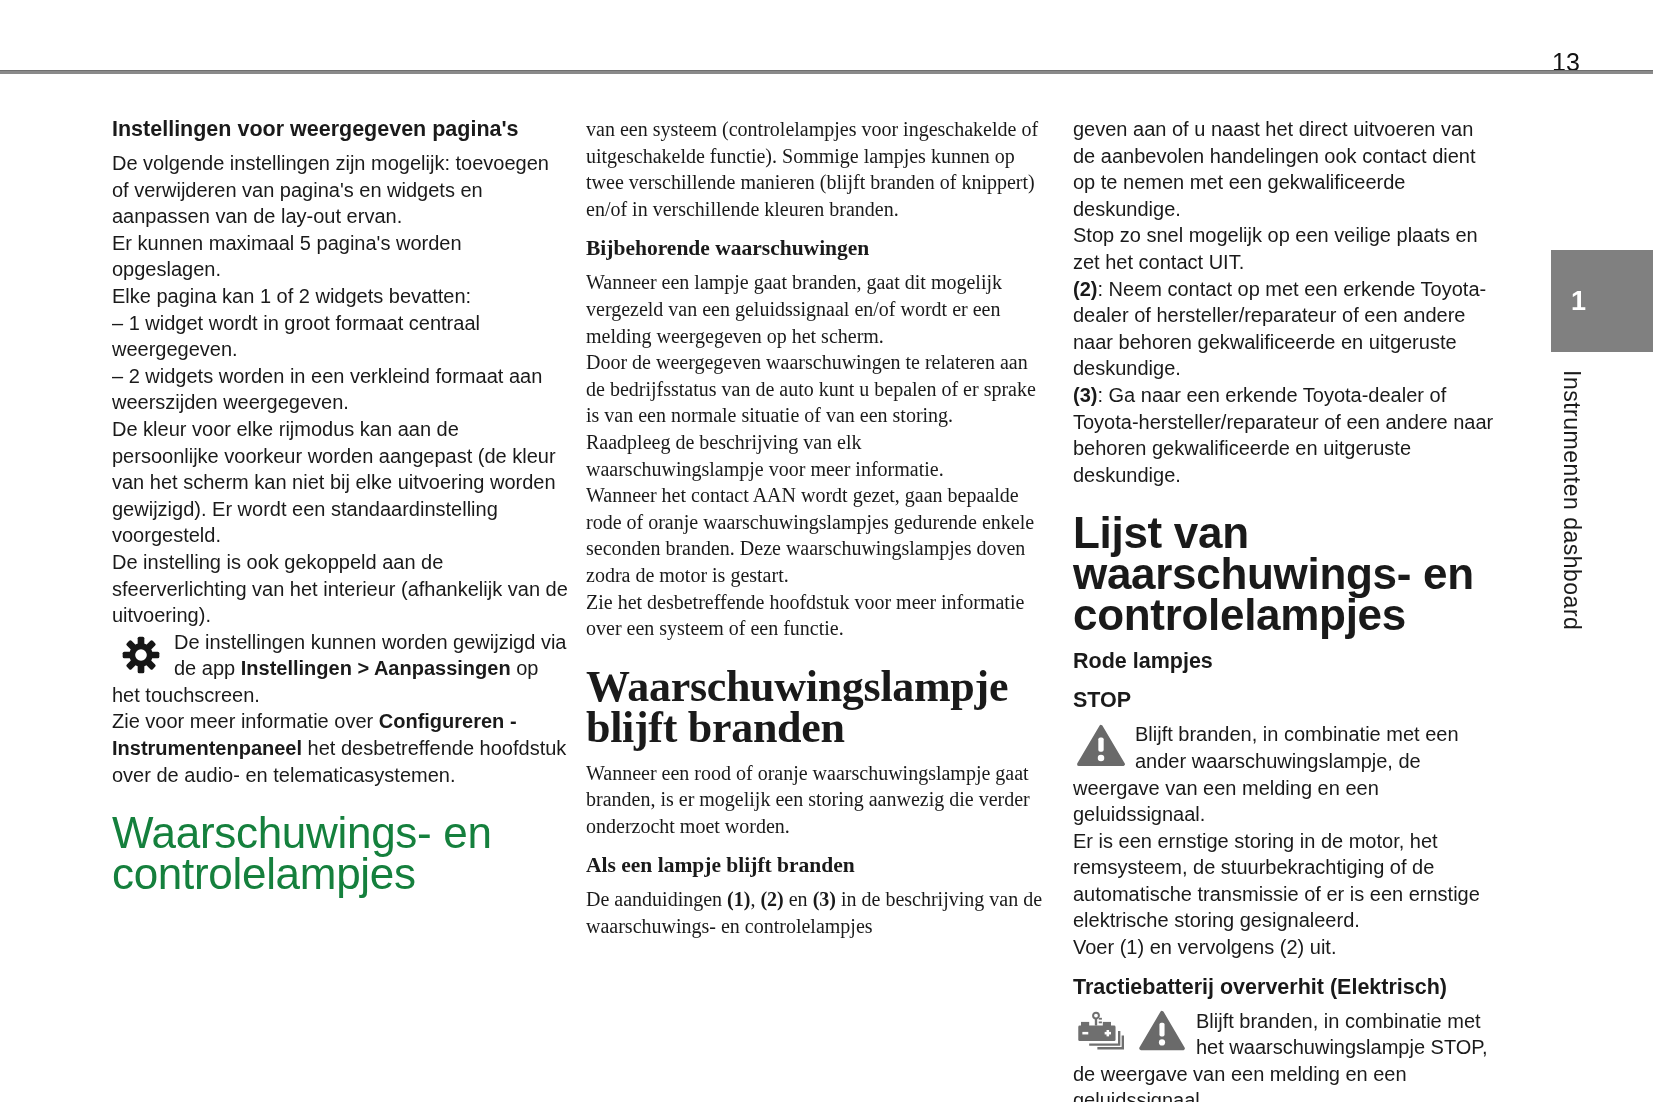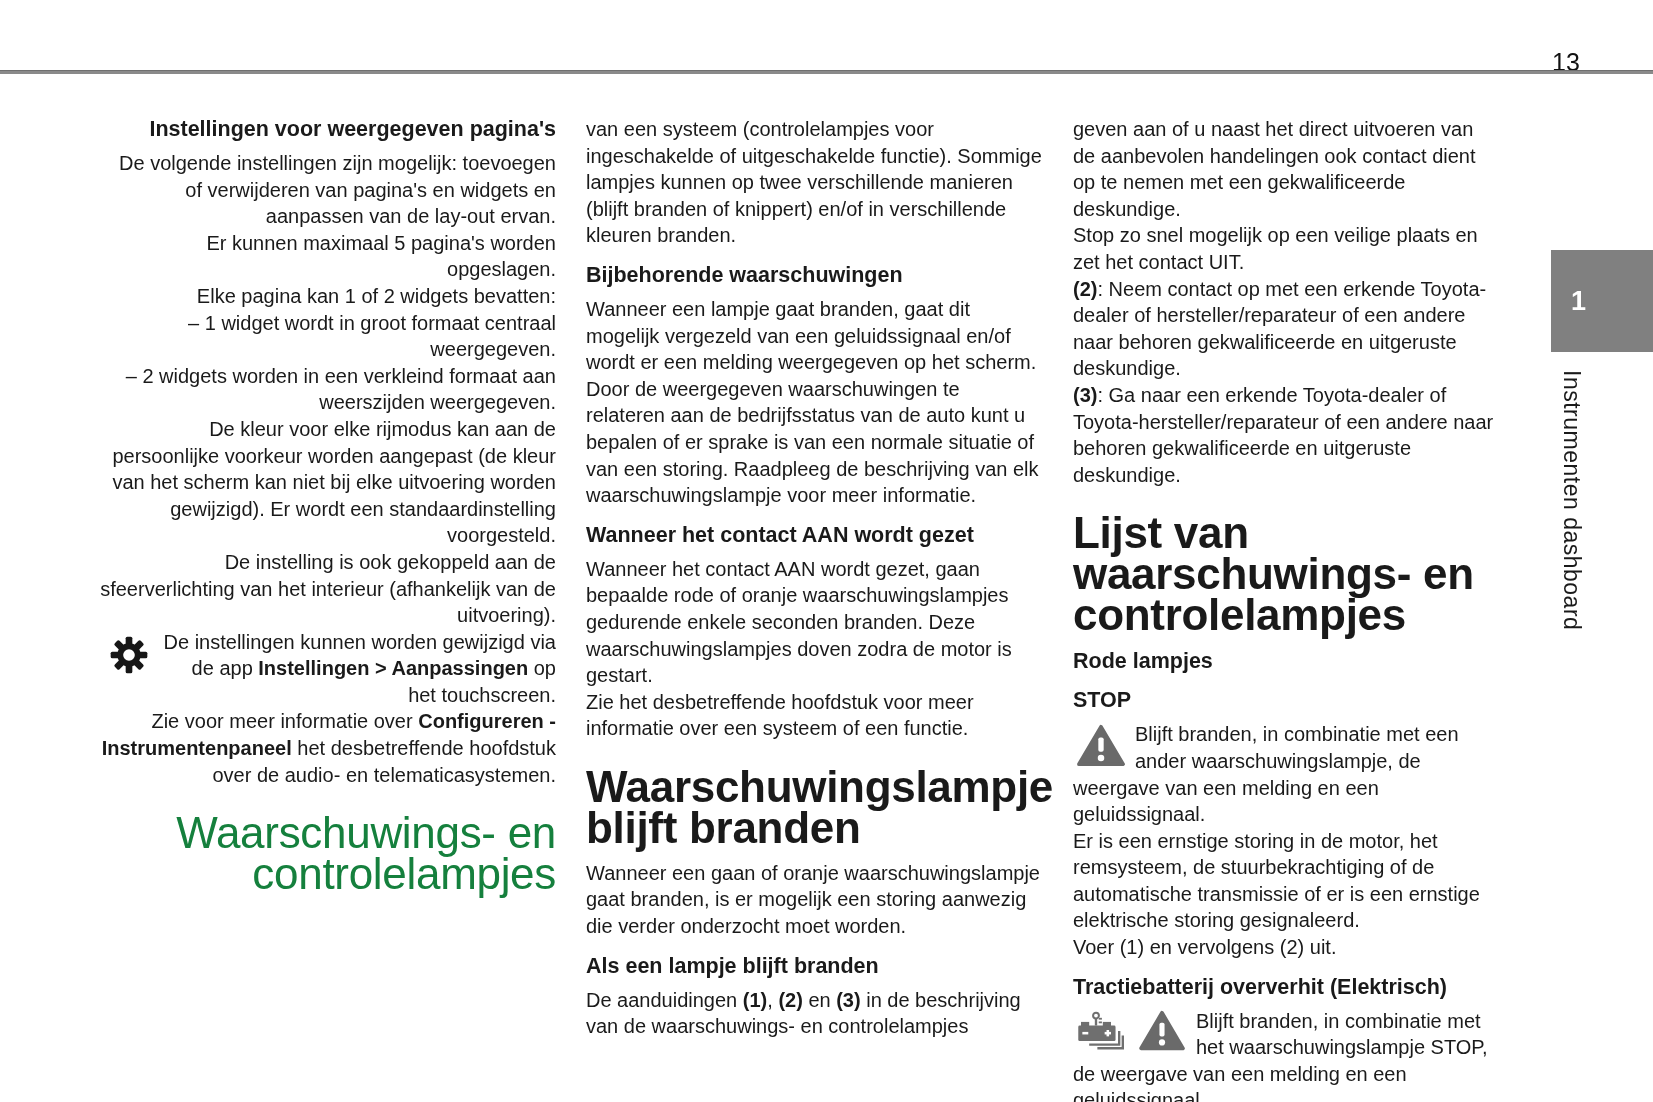--- a/index.html
+++ b/index.html
@@ -8,22 +8,22 @@
     font-family:"Liberation Sans","DejaVu Sans",sans-serif;color:#1a1a1a;
   }
   .page-number{
     position:absolute;left:1552px;top:48px;font-size:25px;font-weight:400;color:#111;
   }
   .top-rule{
     position:absolute;left:0;top:70px;width:1653px;height:3px;background:#8a8a8a;
     border-top:1px solid #6f6f6f;
   }
   .col{position:absolute;top:116px;font-size:20px;line-height:26.6px;}
-  .col-1{left:100px;width:456px;text-align:right;}
-  .col-2{left:586px;width:456px;}
+  .col-1{left:112px;width:456px;}
+  .col-2{left:586px;width:456px;font-family:Liberation Serif, serif;}
   .col-3{left:1073px;width:428px;}
   .col p{margin:0;}
   .h-sub{font-size:21.5px;font-weight:700;margin:13px 0 8px;line-height:26px;}
   .h-big{font-size:44px;line-height:41px;font-weight:700;margin:24px 0 12px;letter-spacing:-0.3px;}
   .h-big.gray{color:#15803d;font-weight:400;}
   b{font-weight:700;}
   .gear-float{float:left;width:40px;height:44px;margin:4px 13px 0 9px;}
   .tri-float{float:left;width:50px;height:44px;margin:3px 9px 0 3px;}
   .batt-float{float:left;height:46px;margin:2px 10px 0 3px;}
   .batt-float .batt{width:50px;height:40px;display:inline-block;vertical-align:middle;margin-right:12px;}
@@ -71,25 +71,24 @@
   </p>
   <p><span>Zie voor meer informatie over </span><b>Configureren - Instrumentenpaneel</b><span> het desbetreffende hoofdstuk over de audio- en telematicasystemen.</span></p>
   <div class="h-big gray">Waarschuwings- en controlelampjes</div>
 </div>
 
 <div class="col col-2">
   <p>van een systeem (controlelampjes voor ingeschakelde of uitgeschakelde functie). Sommige lampjes kunnen op twee verschillende manieren (blijft branden of knippert) en/of in verschillende kleuren branden.</p>
   <div class="h-sub">Bijbehorende waarschuwingen</div>
   <p>Wanneer een lampje gaat branden, gaat dit mogelijk vergezeld van een geluidssignaal en/of wordt er een melding weergegeven op het scherm.</p>
   <p>Door de weergegeven waarschuwingen te relateren aan de bedrijfsstatus van de auto kunt u bepalen of er sprake is van een normale situatie of van een storing. Raadpleeg de beschrijving van elk waarschuwingslampje voor meer informatie.</p>
-  <div class="h-sub">Wanneer het contact AAN wordt gezet</div>
   <p>Wanneer het contact AAN wordt gezet, gaan bepaalde rode of oranje waarschuwingslampjes gedurende enkele seconden branden. Deze waarschuwingslampjes doven zodra de motor is gestart.</p>
   <p>Zie het desbetreffende hoofdstuk voor meer informatie over een systeem of een functie.</p>
   <div class="h-big">Waarschuwingslampje blijft branden</div>
-  <p>Wanneer een gaan of oranje waarschuwingslampje gaat branden, is er mogelijk een storing aanwezig die verder onderzocht moet worden.</p>
+  <p>Wanneer een rood of oranje waarschuwingslampje gaat branden, is er mogelijk een storing aanwezig die verder onderzocht moet worden.</p>
   <div class="h-sub">Als een lampje blijft branden</div>
   <p><span>De aanduidingen </span><b>(1)</b><span>, </span><b>(2)</b><span> en </span><b>(3)</b><span> in de beschrijving van de waarschuwings- en controlelampjes</span></p>
 </div>
 
 <div class="col col-3">
   <p>geven aan of u naast het direct uitvoeren van de aanbevolen handelingen ook contact dient op te nemen met een gekwalificeerde deskundige.</p>
   <p>Stop zo snel mogelijk op een veilige plaats en zet het contact UIT.</p>
   <p><b>(2)</b><span>: Neem contact op met een erkende Toyota-dealer of hersteller/reparateur of een andere naar behoren gekwalificeerde en uitgeruste deskundige.</span></p>
   <p><b>(3)</b><span>: Ga naar een erkende Toyota-dealer of Toyota-hersteller/reparateur of een andere naar behoren gekwalificeerde en uitgeruste deskundige.</span></p>
   <div class="h-big">Lijst van waarschuwings- en controlelampjes</div>

